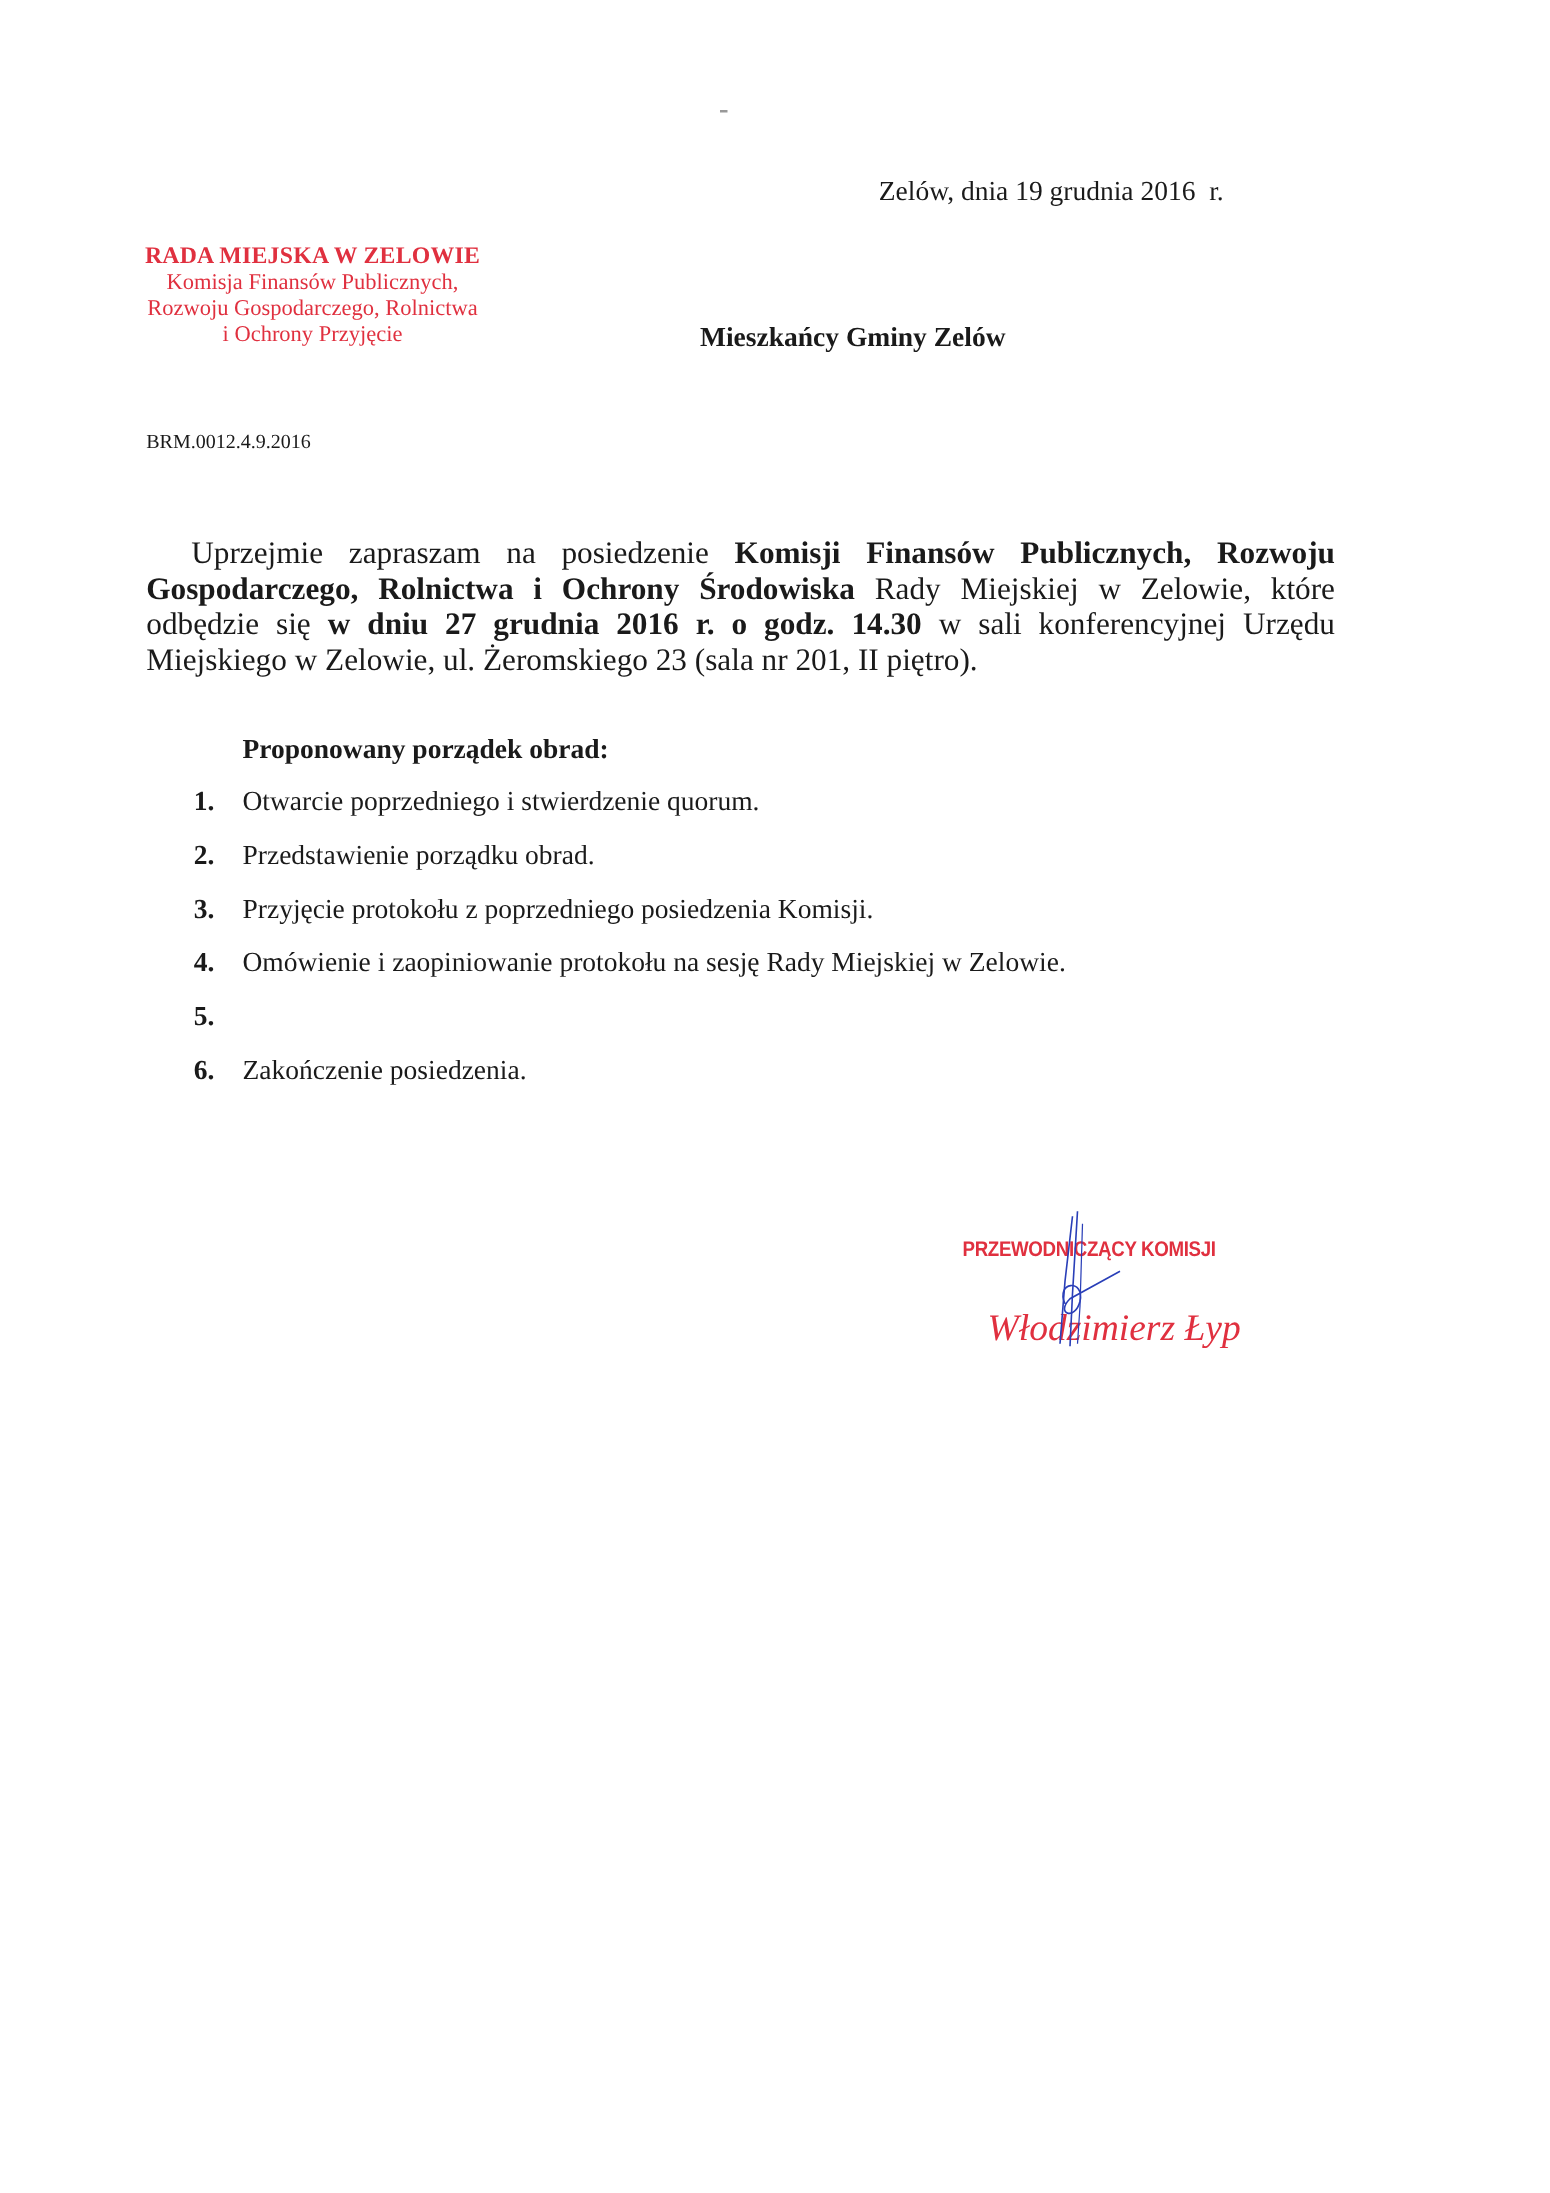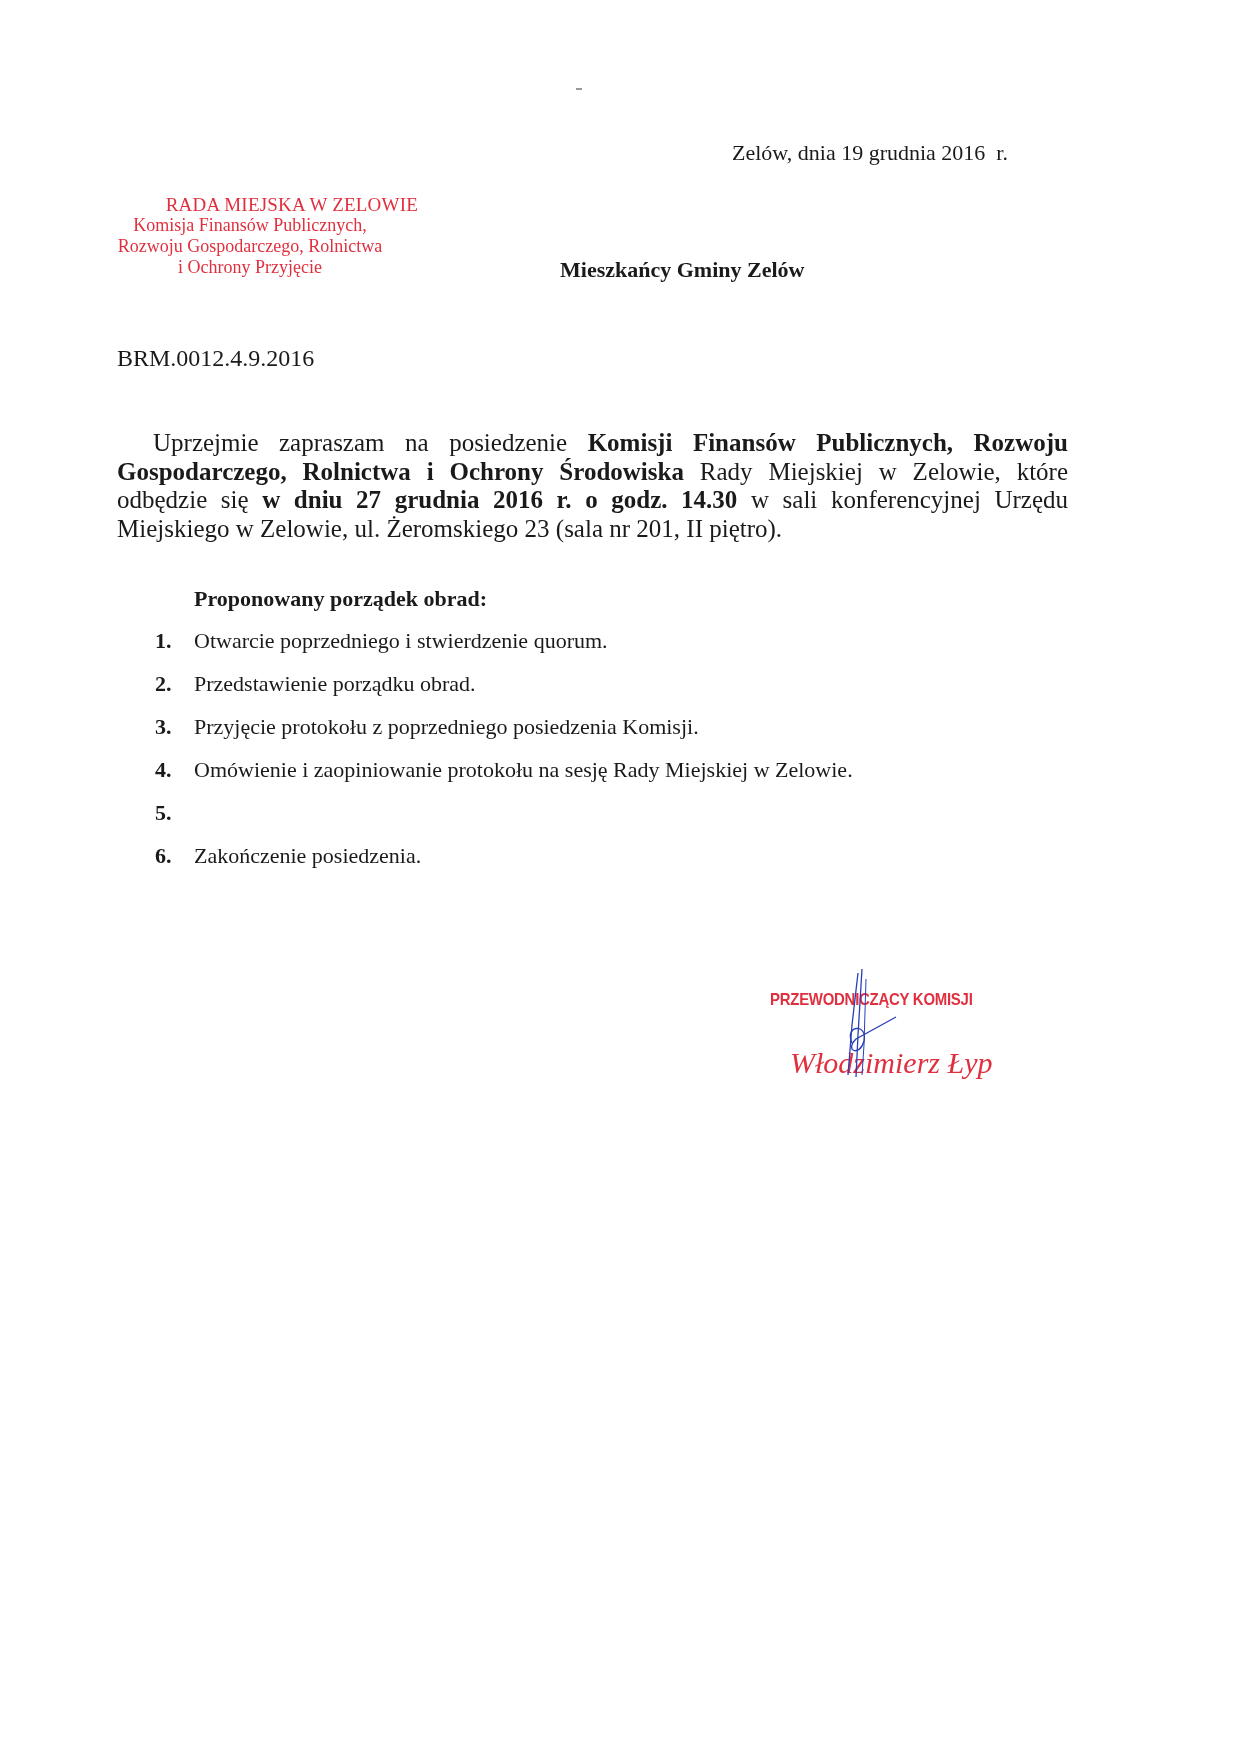--- a/index.html
+++ b/index.html
@@ -1,24 +1,24 @@
 <!DOCTYPE html>
 <html><head>
   <meta charset="utf-8">
   <style>
     html, body { margin: 0; padding: 0; background: #ffffff; }
     body { width: 1240px; height: 1754px; position: relative; overflow: hidden;
            font-family: "Liberation Serif", serif; color: #1a1a1a; }
     .abs { position: absolute; }
-    .date { left: 732px; top: 140px; font-size: 22px; white-space: pre; }
+    .date { left: 703px; top: 140px; font-size: 22px; white-space: pre; }
     .stamp { left: 82px; top: 194px; width: 336px; text-align: center; color: #e0303f; line-height: 21px; }
-    .stamp .title { font-weight: normal; font-size: 19px; letter-spacing: 0.2px; text-align: right; }
+    .stamp .title { font-weight: bold; font-size: 19px; letter-spacing: 0.2px; }
     .stamp .line { font-size: 18px; }
     .addressee { left: 560px; top: 257px; font-size: 22px; font-weight: bold; }
-    .ref { left: 117px; top: 345px; font-size: 24px; }
+    .ref { left: 117px; top: 345px; font-size: 16px; }
     .para { left: 117px; top: 429px; width: 951px; font-size: 25px; line-height: 28.5px; text-align: justify; }
     .para .indent { display: inline-block; width: 36px; }
     .agenda-heading { left: 194px; top: 586px; font-size: 22px; font-weight: bold; }
     .agenda { left: 155px; top: 628px; font-size: 22px; list-style: none; margin: 0; padding: 0; }
     .agenda li { height: 43px; display: flex; }
     .agenda .num { width: 39px; font-weight: bold; }
     .sig-title { left: 770px; top: 990px; font-family: "Liberation Sans", sans-serif; font-weight: bold;
                  font-size: 17px; color: #e0303f; letter-spacing: -0.3px; transform: scaleX(0.88); transform-origin: left; }
     .sig-name { left: 790px; top: 1046px; font-size: 30px; font-style: italic; color: #e0303f; }
     .signature { left: 800px; top: 965px; width: 140px; height: 120px; }

